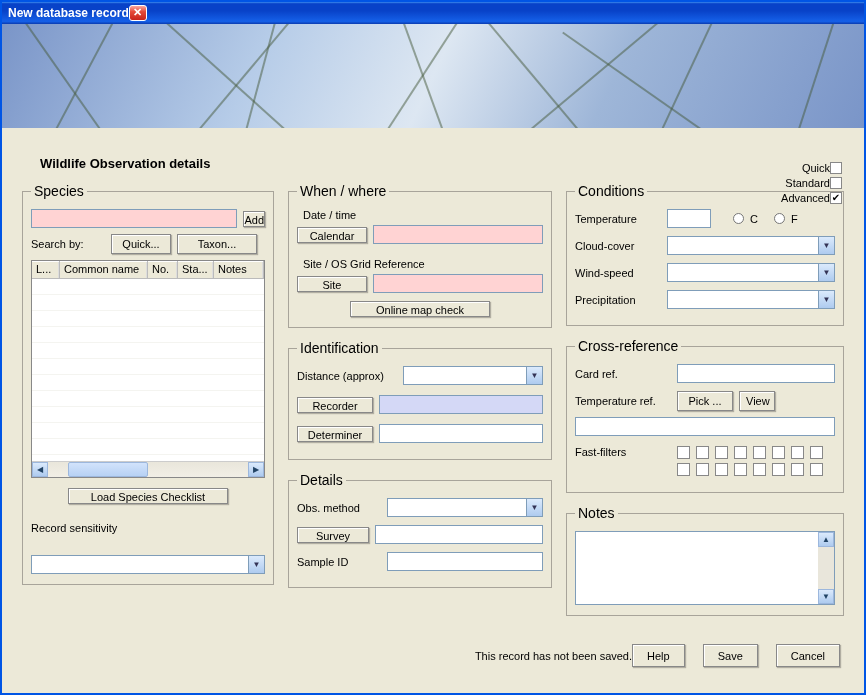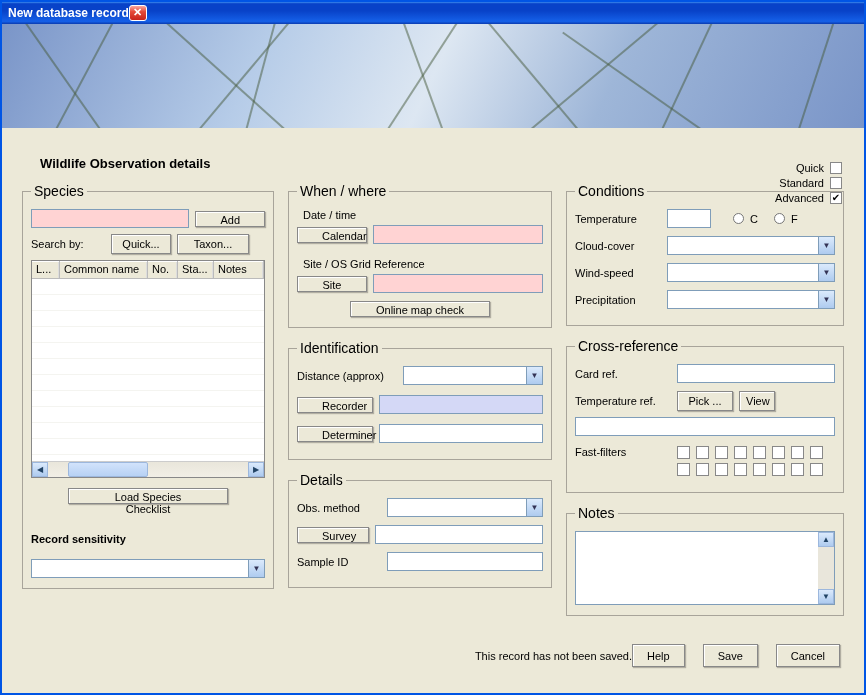--- a/index.html
+++ b/index.html
@@ -62,21 +62,21 @@
     padding: 0 20px 12px 20px;
     height: calc(100% - 22px - 104px);
   }
   .topright {
     position:absolute;
     right: 22px;
     top: 4px;
     text-align: right;
     font-size: 11px;
   }
-  .topright div { display:flex; justify-content:flex-end; align-items:center; gap:6px; height:15px;}
+  .topright div { display:flex; justify-content:flex-end; align-items:center; height:15px;}
   .chk { width:12px; height:12px; border:1px solid #888; background:#fff; display:inline-flex; align-items:center; justify-content:center; font-size:10px; line-height:10px;}
   .heading {
     font-weight: bold;
     font-size: 13px;
     margin: 28px 0 12px 18px;
   }
   .cols {
     display: flex;
     gap: 14px;
     align-items: flex-start;
@@ -94,21 +94,21 @@
   legend {
     font-size: 14px;
     padding: 0 3px;
     color: #000;
   }
   .btn {
     background: #ece9d8;
     border: 1px solid #888;
     box-shadow: 1px 1px 0 #fff inset, 1px 1px 1px rgba(0,0,0,.25);
     font: 11px Tahoma, sans-serif;
-    padding: 2px 24px;
+    padding: 2px 0;
     height: 16px;
     cursor: default;
   }
   .btn.sm { height:20px; padding:2px 6px;}
   .btn.lg { height:23px; padding:3px 14px;}
   .txt {
     border: 1px solid #7f9db9;
     background:#fff;
     height: 19px;
     font: 11px Tahoma,sans-serif;
@@ -238,21 +238,21 @@
           <legend>Species</legend>
 
           <div class="row">
             <div class="txt pink" style="flex:1"></div>
             <button type="button" class="btn">Add</button>
           </div>
 
           <div class="row" style="margin-top:6px;">
             <span class="lbl" style="width:74px">Search by:</span>
             <button type="button" class="btn sm" style="width:60px">Quick...</button>
-            <button type="button" class="btn sm" style="width:72px">Taxon...</button>
+            <button type="button" class="btn sm" style="width:80px">Taxon...</button>
           </div>
 
           <div class="grid">
             <div class="ghdr">
               <div style="width:28px">L...</div>
               <div style="width:88px">Common name</div>
               <div style="width:30px">No.</div>
               <div style="width:36px">Sta...</div>
               <div style="flex:1">Notes</div>
             </div>
@@ -264,21 +264,21 @@
                 </div>
               <div class="arw">▶</div>
             </div>
           </div>
 
           <div style="text-align:center;margin-top:10px">
             <button type="button" class="btn" style="width:160px">Load Species Checklist</button>
           </div>
 
           <div style="margin-top:18px">
-            <div class="lbl" style="margin-bottom:14px;font-weight:bold;">Record sensitivity</div>
+            <div class="lbl" style="margin-bottom:21px;">Record sensitivity</div>
             <div class="combo" style="width:100%">
               <div class="sel"></div>
                 <div class="drop">▼</div>
             </div>
           </div>
         </fieldset>
       </div>
 
       <div class="col2">
         <fieldset>

